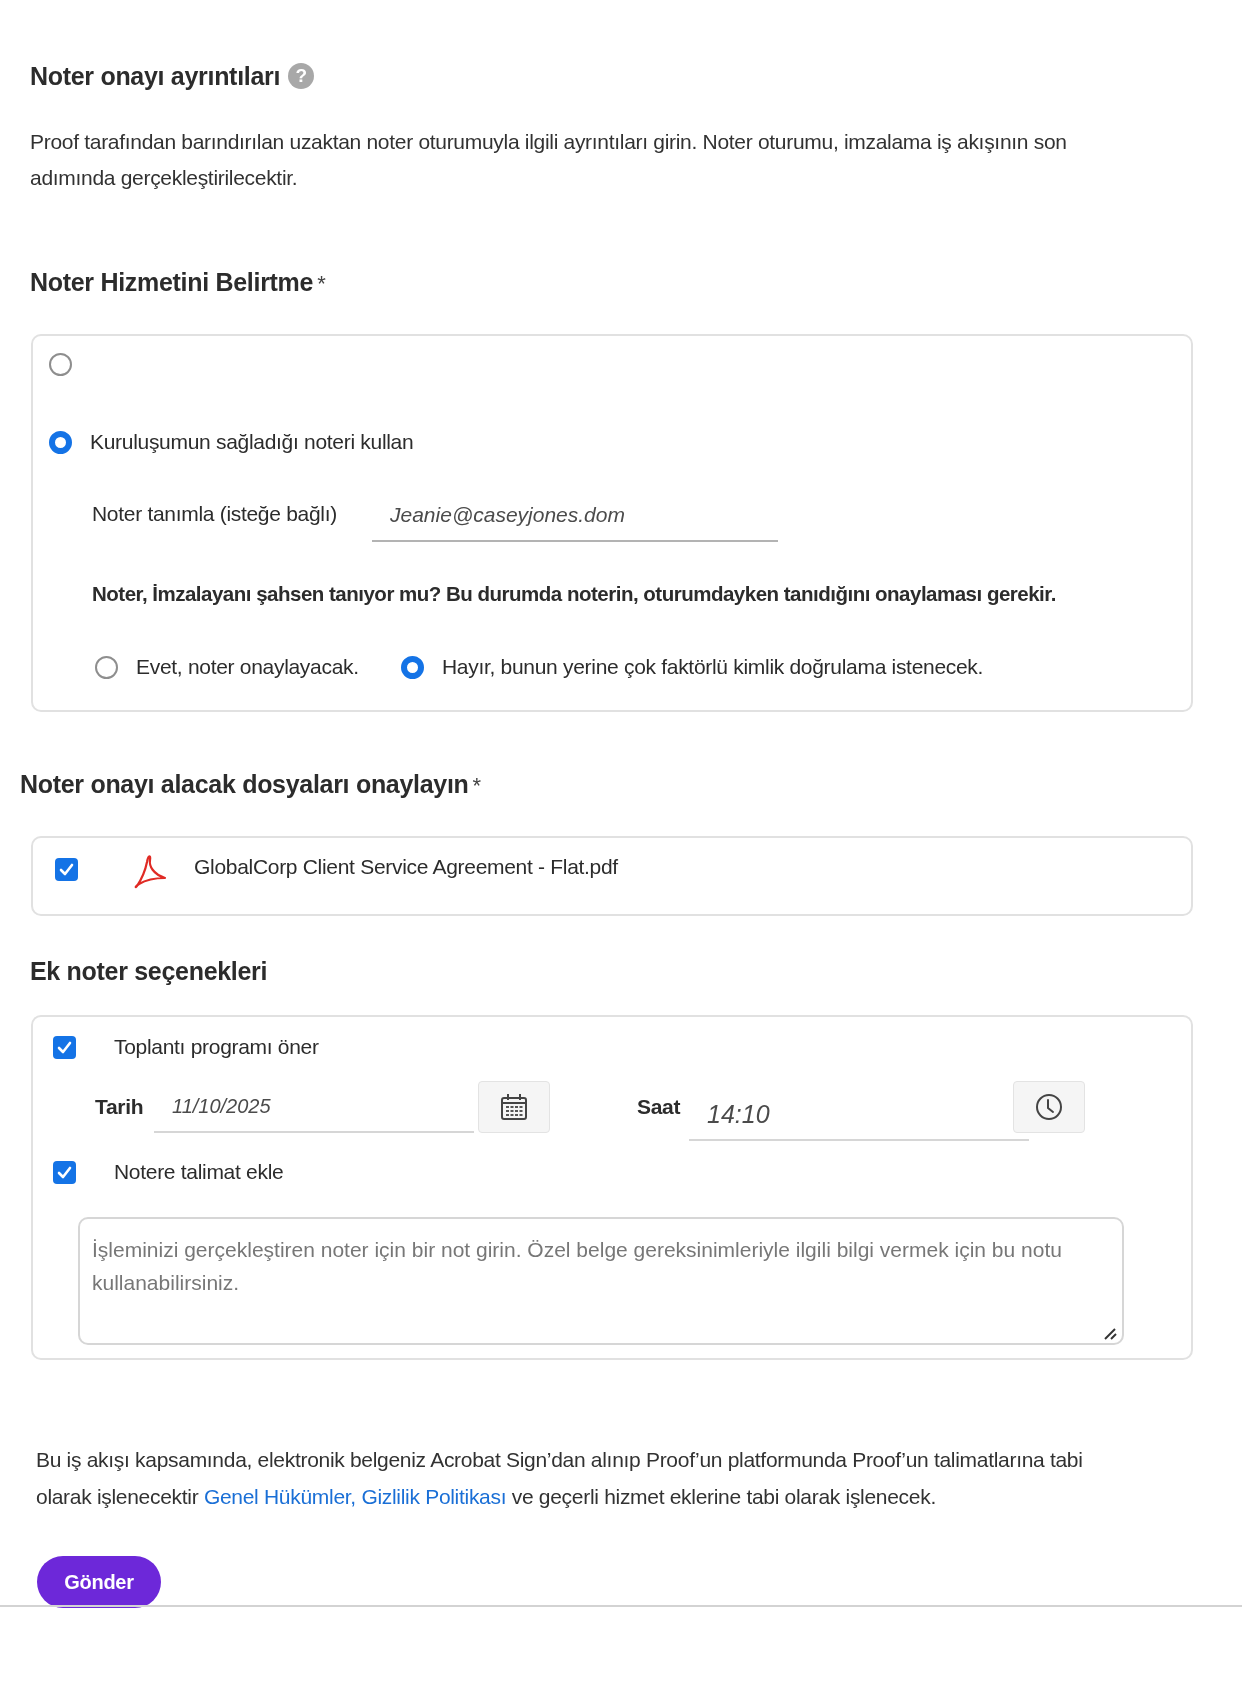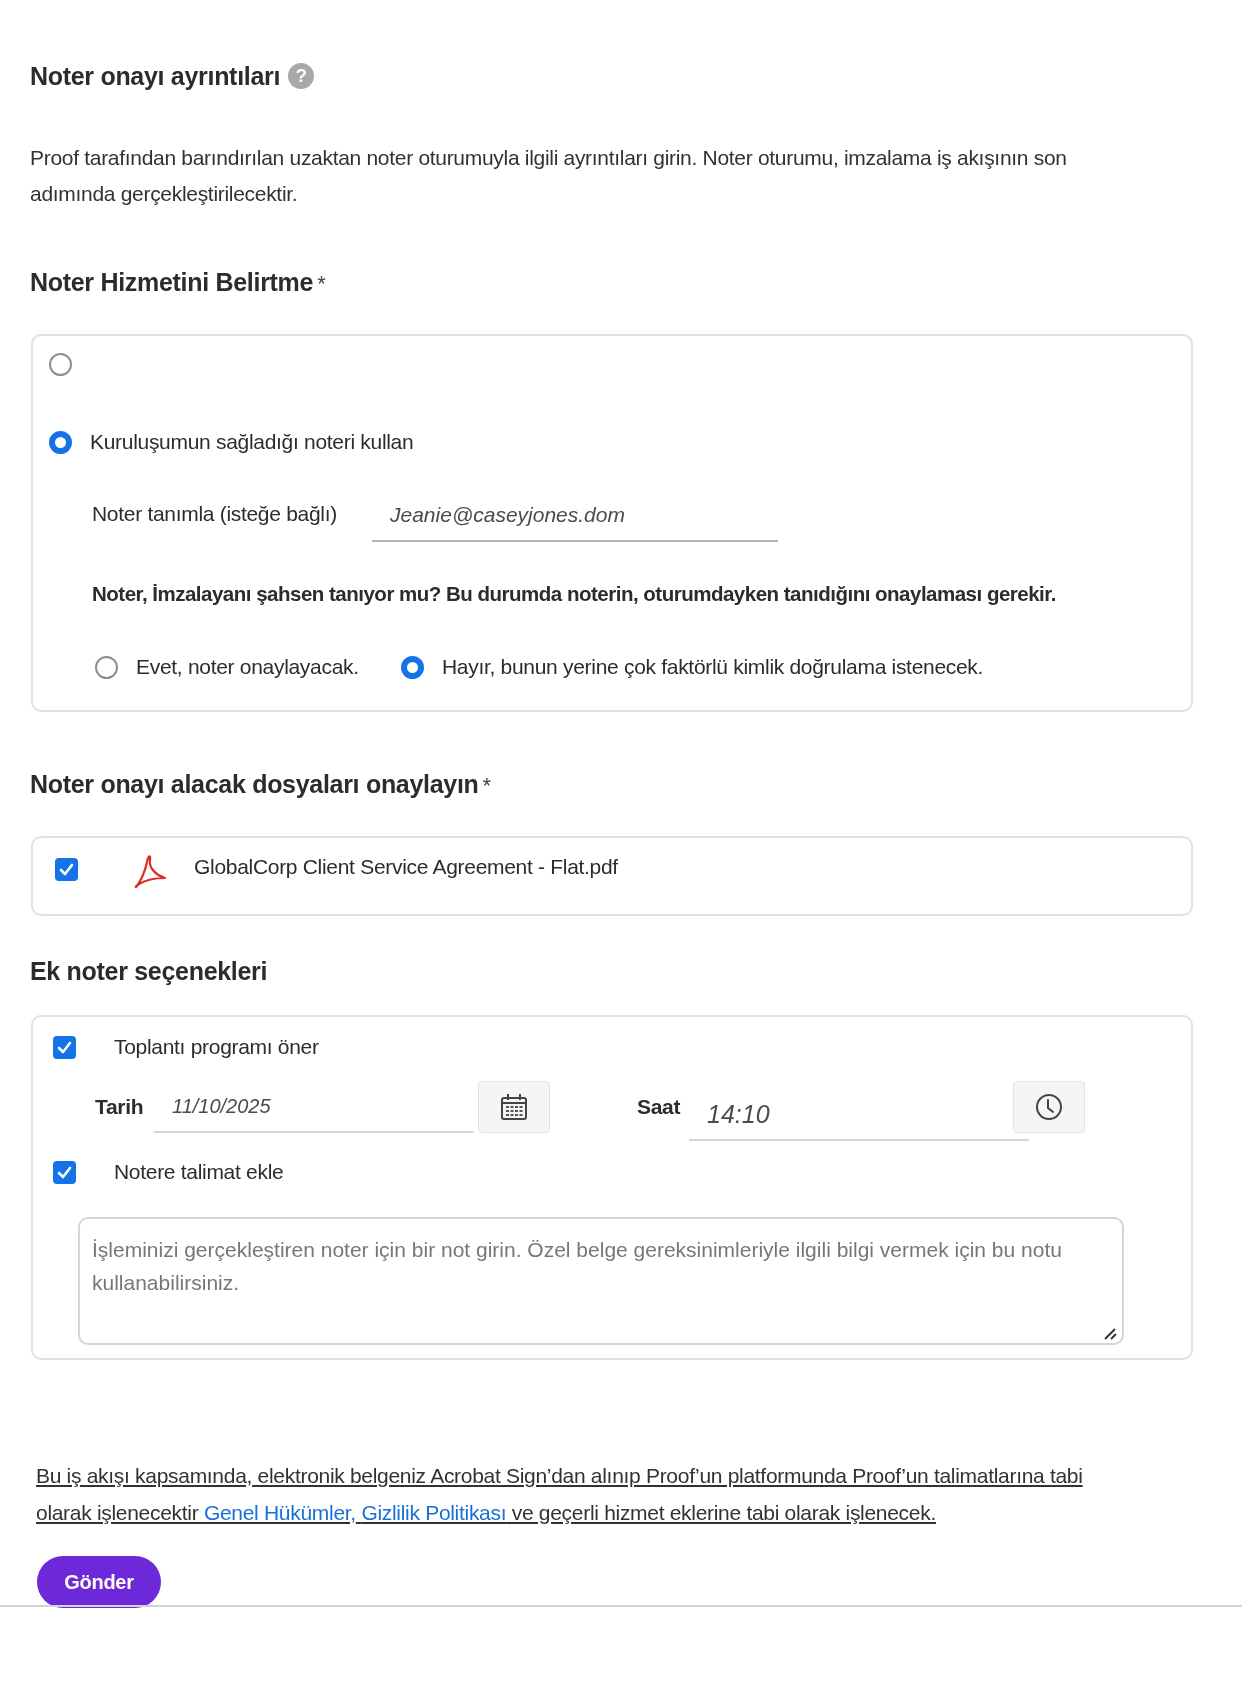--- a/index.html
+++ b/index.html
@@ -4,21 +4,21 @@
 <style>
   * { box-sizing: border-box; margin: 0; padding: 0; }
   html, body { width: 1242px; height: 1681px; background: #ffffff; overflow: hidden; }
   body { font-family: "Liberation Sans", "DejaVu Sans", sans-serif; color: #2c2c2c; position: relative; }
 
   .abs { position: absolute; }
 
   .h-title { font-size: 25px; font-weight: bold; color: #2c2c2c; letter-spacing: -0.3px; }
   .help-icon { display: inline-block; width: 26px; height: 26px; border-radius: 50%; background: #a8a8a8; color: #fff;
                font-size: 19px; font-weight: bold; text-align: center; line-height: 26px; vertical-align: middle; margin-left: 8px; position: relative; top: -2px; }
-  .desc { font-size: 21px; line-height: 36px; color: #323232; letter-spacing: -0.3px; margin-top: 16px; }
+  .desc { font-size: 21px; line-height: 36px; color: #323232; letter-spacing: -0.3px; }
   .req { font-weight: normal; font-size: 22px; color: #444; margin-left: 4px; }
 
   .box { border: 2px solid #e1e1e1; border-radius: 10px; background: #fff; }
 
   .radio { display: inline-block; width: 23px; height: 23px; border-radius: 50%; border: 2px solid #8e8e8e; background: #fff; position: absolute; }
   .radio.checked { border: 6px solid #1473e6; }
 
   .checkbox { position: absolute; width: 23px; height: 23px; border-radius: 4px; background: #1473e6; }
   .checkbox svg { position: absolute; left: 3px; top: 3px; }
 
@@ -67,21 +67,21 @@
   <input class="underline-input" style="left: 339px; top: 154px; width: 406px; height: 52px; font-style: italic;" value="Jeanie@caseyjones.dom">
 
   <span class="lbl bold-lbl" style="left:59px; top:246px; font-size:20.5px; letter-spacing:-0.5px;">Noter, İmzalayanı şahsen tanıyor mu? Bu durumda noterin, oturumdayken tanıdığını onaylaması gerekir.</span>
 
   <span class="radio" style="left:62px; top:320px;"></span>
   <span class="lbl" style="left:103px; top:319px;">Evet, noter onaylayacak.</span>
   <span class="radio checked" style="left:368px; top:320px;"></span>
   <span class="lbl" style="left:409px; top:319px;">Hayır, bunun yerine çok faktörlü kimlik doğrulama istenecek.</span>
 </div>
 
-<div class="abs h-title" style="left:30px; top:770px;">
+<div class="abs h-title" style="left:20px; top:770px;">
   <span>Noter onayı alacak dosyaları onaylayın</span><span class="req">*</span>
 </div>
 
 <div class="abs box" style="left:31px; top:836px; width:1162px; height:80px;">
   <span class="checkbox" style="left:22px; top:20px;">
     <svg width="17" height="17" viewBox="0 0 17 17">
         <path d="M3 9 L7 13 L14 4" stroke="#fff" stroke-width="2.6" fill="none" stroke-linecap="round" stroke-linejoin="round"></path>
       </svg>
   </span>
   <span style="position:absolute; left:96px; top:12px;">
@@ -148,20 +148,20 @@
 
   <div class="textarea" style="left:45px; top:200px; width:1046px; height:128px;padding-left:12px;">
     <span>İşleminizi gerçekleştiren noter için bir not girin. Özel belge gereksinimleriyle ilgili bilgi vermek için bu notu kullanabilirsiniz.</span>
     <svg class="resize-grip" width="16" height="16" viewBox="0 0 16 16">
       <line x1="3" y1="14" x2="13" y2="4" stroke="#333" stroke-width="2"></line>
       <line x1="9" y1="14" x2="14" y2="9" stroke="#333" stroke-width="2"></line>
     </svg>
   </div>
 </div>
 
-<div class="abs desc" style="left:36px; top:1441px; width:1190px; font-size:21px; line-height:37px;text-decoration:underline;">
+<div class="abs desc" style="left:36px; top:1441px; width:1190px; font-size:21px; line-height:37px;">
   <div>Bu iş akışı kapsamında, elektronik belgeniz Acrobat Sign’dan alınıp Proof’un platformunda Proof’un talimatlarına tabi</div>
   <div><span>olarak işlenecektir </span><a class="link" href="#">Genel Hükümler,</a> <a class="link" href="#">Gizlilik Politikası</a><span> ve geçerli hizmet eklerine tabi olarak işlenecek.</span></div>
 </div>
 
 <button class="submit-btn" style="left:37px; top:1556px; width:124px; height:52px;">Gönder</button>
 
 <div class="bottom-rule"></div>
 
 </body></html>

